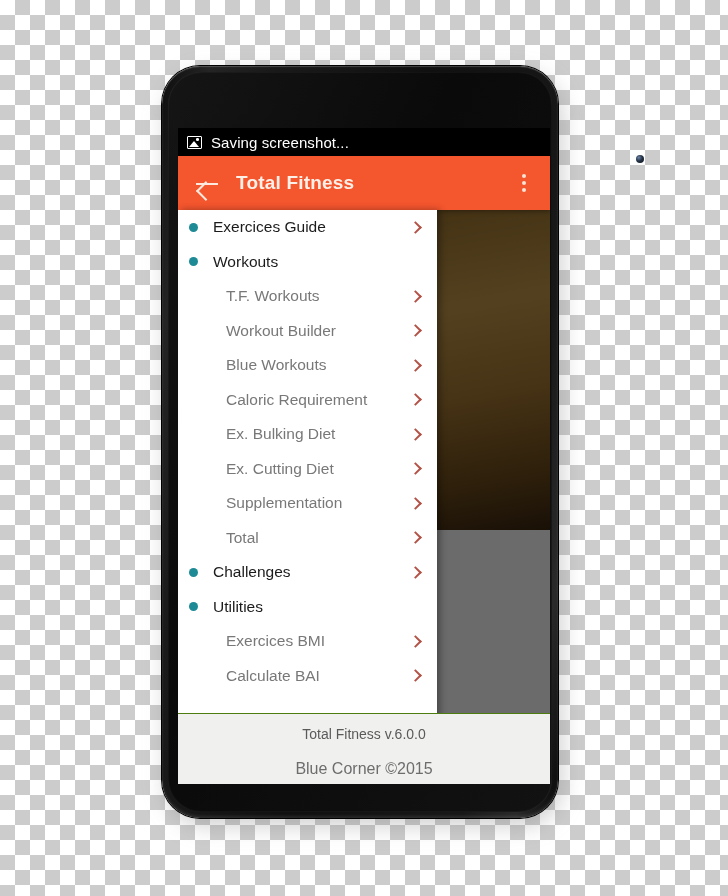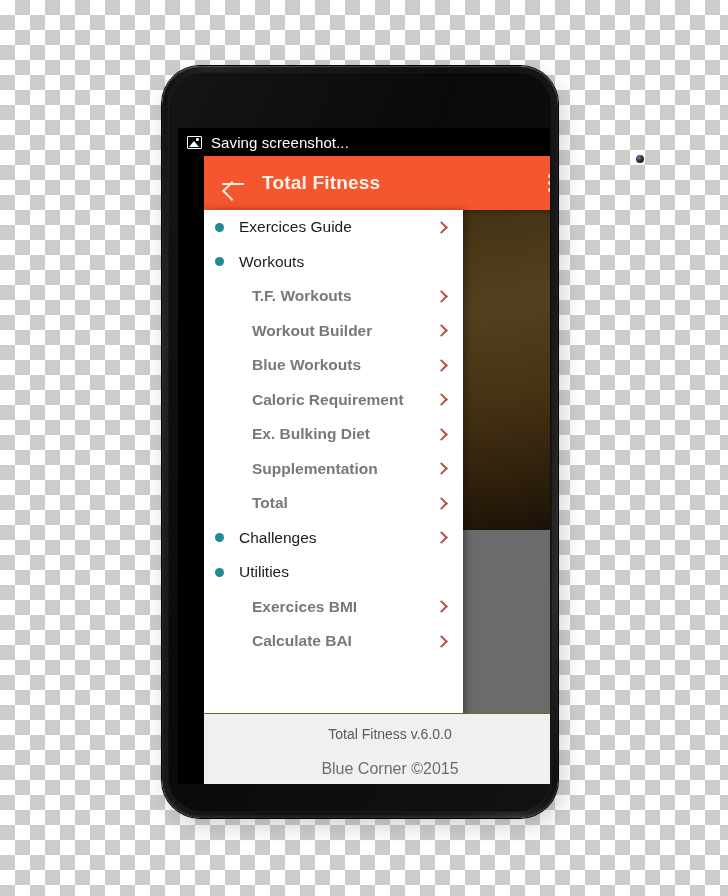--- a/index.html
+++ b/index.html
@@ -152,21 +152,20 @@
     white-space: nowrap;
   }
 
   
   .app-body {
     position: relative;
     width: 372px;
     height: 628px;
     background: #a16207;
     overflow: hidden;
-    margin-left: 26px;
   }
 
   
   .app-bar {
     position: relative;
     height: 54px;
     background: #f4562e;
     display: flex;
     align-items: center;
     z-index: 5;
@@ -304,21 +303,21 @@
   .nav-label {
     font-size: 15.5px;
     white-space: nowrap;
   }
   .nav-item.group .nav-label {
     color: #1b1b1b;
     font-weight: normal;
   }
   .nav-item.child .nav-label {
     color: #787878;
-    font-weight: bold;
+    font-weight: normal;
   }
   .chevron {
     position: absolute;
     right: 17px;
     top: 50%;
     margin-top: -4.5px;
     width: 7px;
     height: 7px;
     border-right: 2px solid #b35246;
     border-top: 2px solid #b35246;
@@ -425,20 +424,24 @@
             </div>
             <div class="nav-item child">
               <span class="nav-label">Caloric Requirement</span>
               <span class="chevron"></span>
             </div>
             <div class="nav-item child">
               <span class="nav-label">Ex. Bulking Diet</span>
               <span class="chevron"></span>
             </div>
             <div class="nav-item child">
+              <span class="nav-label">Ex. Cutting Diet</span>
+              <span class="chevron"></span>
+            </div>
+            <div class="nav-item child">
               <span class="nav-label">Supplementation</span>
               <span class="chevron"></span>
             </div>
             <div class="nav-item child">
               <span class="nav-label">Total</span>
               <span class="chevron"></span>
             </div>
             <div class="nav-item group">
               <span class="bullet"></span>
               <span class="nav-label">Challenges</span>

